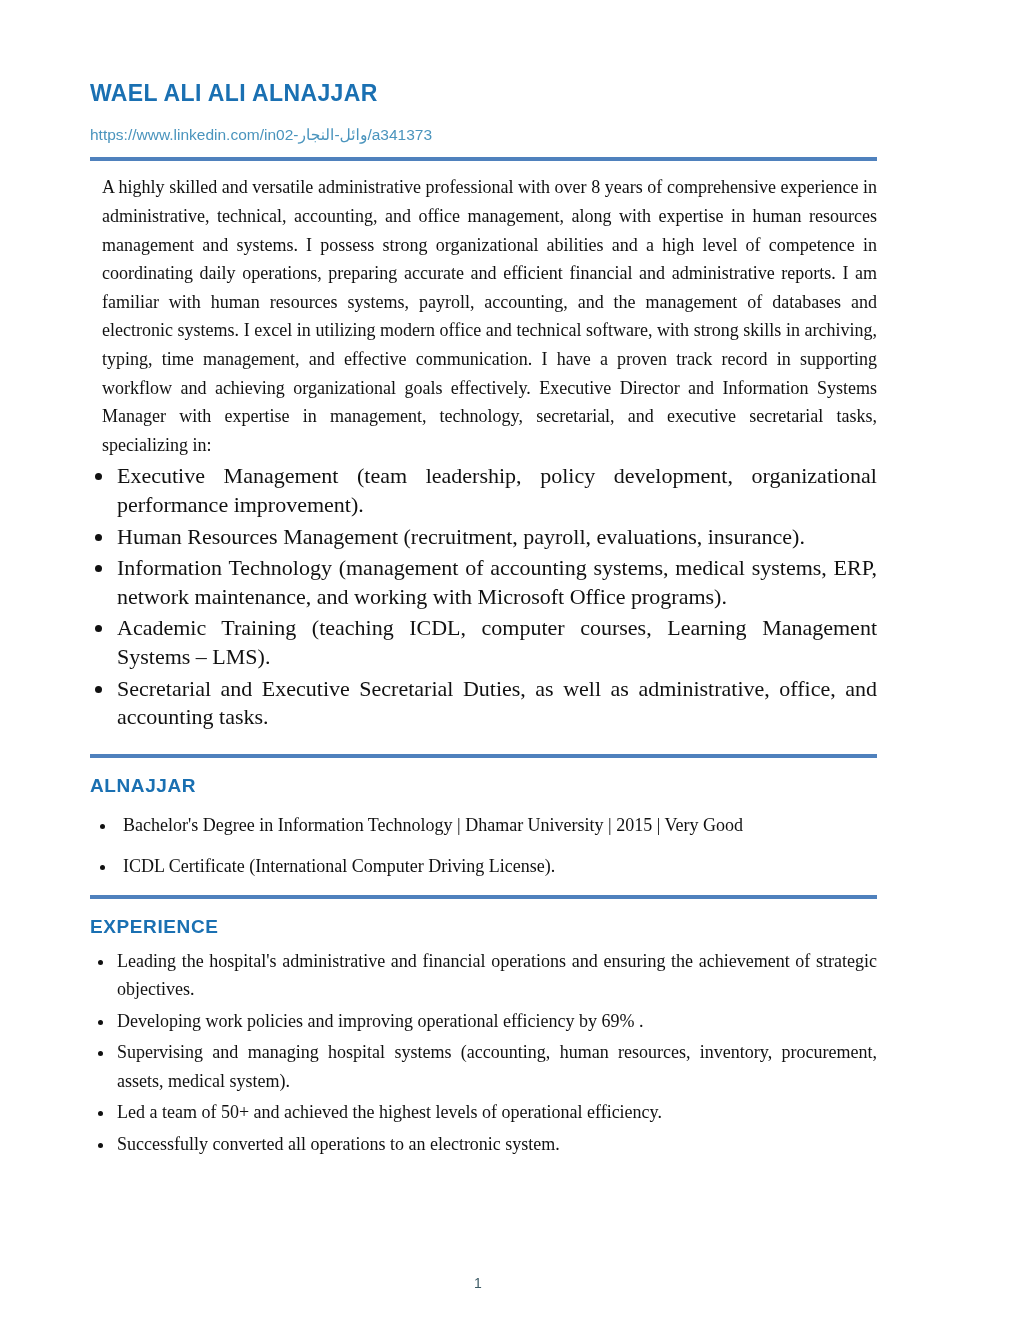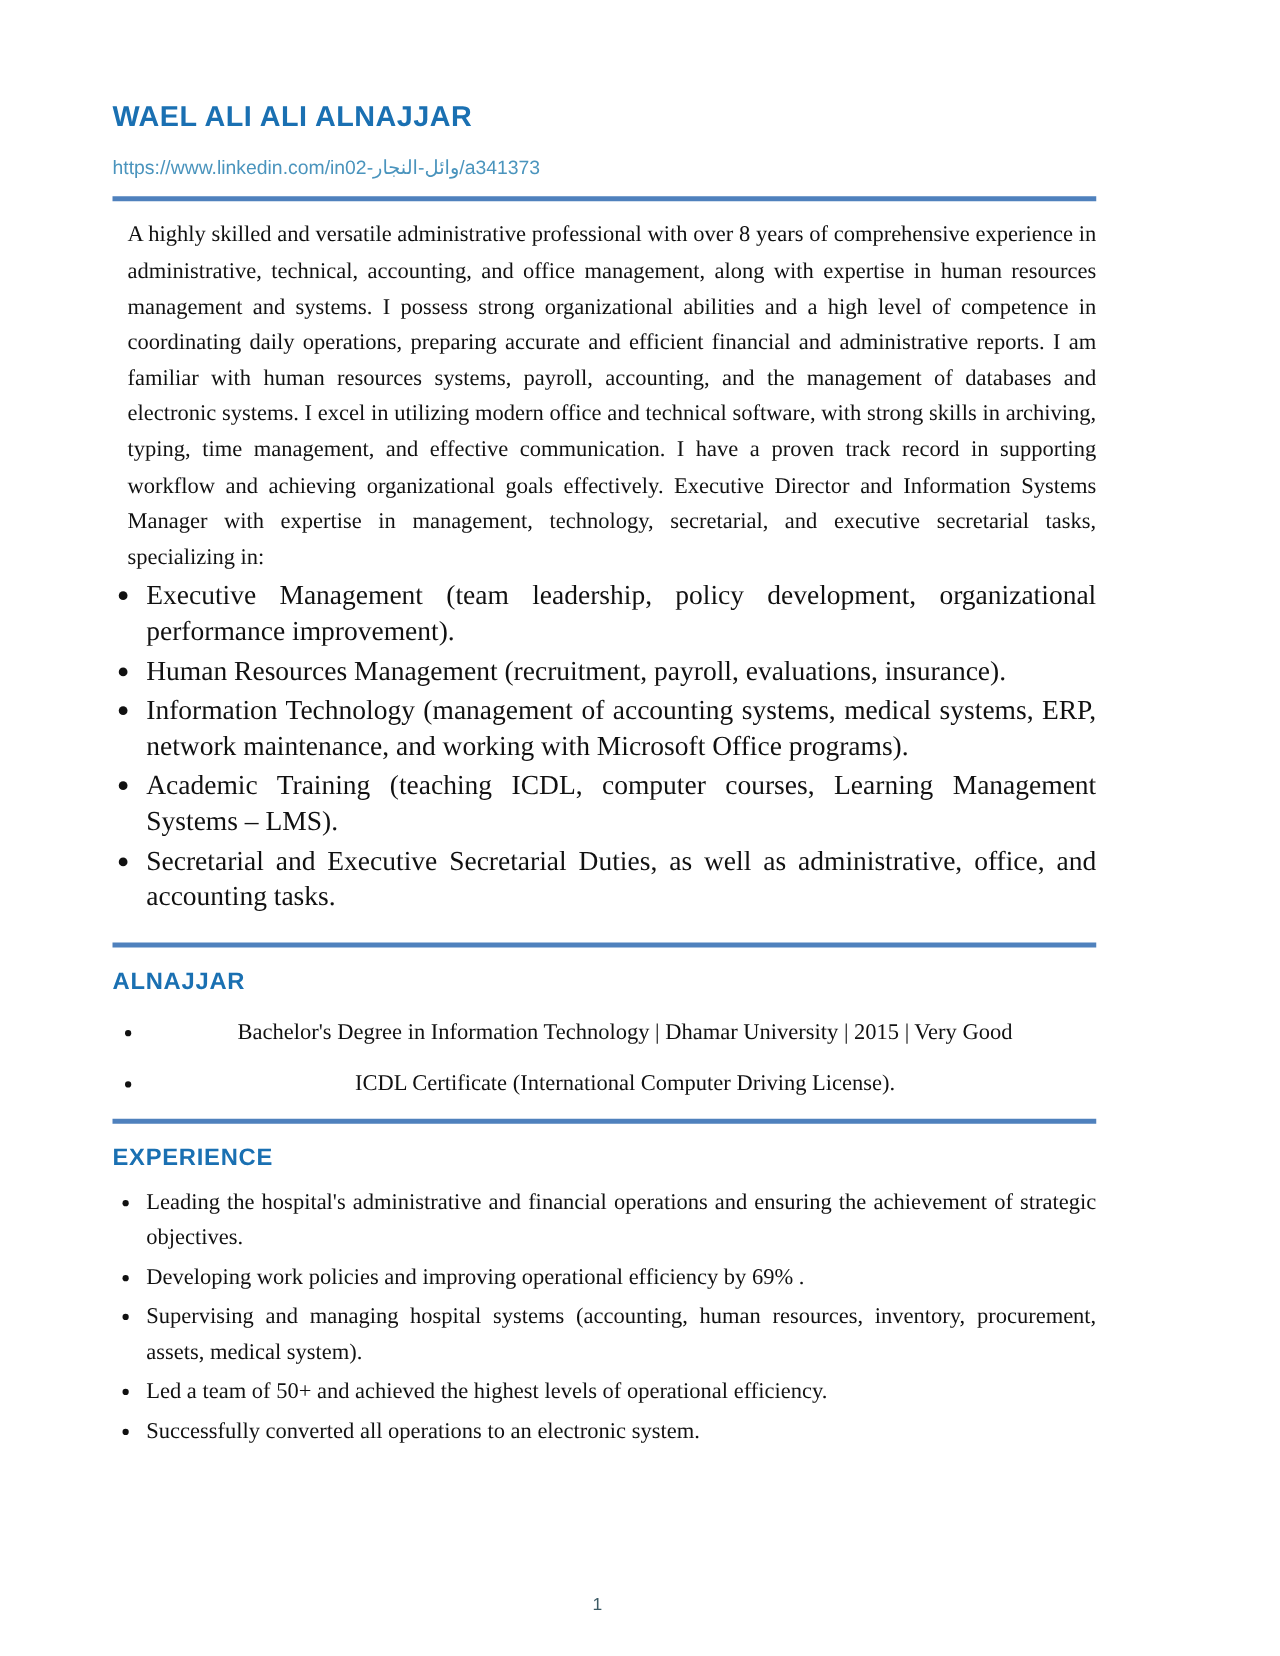--- a/index.html
+++ b/index.html
@@ -57,21 +57,20 @@
   ul.bullets li{
     font-size:22px;line-height:28.6px;
     text-align:justify;
     padding-left:2px;
     margin:0 0 3px 0;
   }
   ul.edu{
     margin:13px 0 0 0;
     padding:0 0 0 27px;
     list-style:disc;
-    text-align:center;
   }
   ul.edu li{
     font-size:18px;line-height:28.6px;
     padding-left:6px;
     margin:0 0 13px 0;
   }
   .section-heading{
     font-family:"Liberation Sans", sans-serif;
     font-size:19px;font-weight:700;
     letter-spacing:0.6px;

